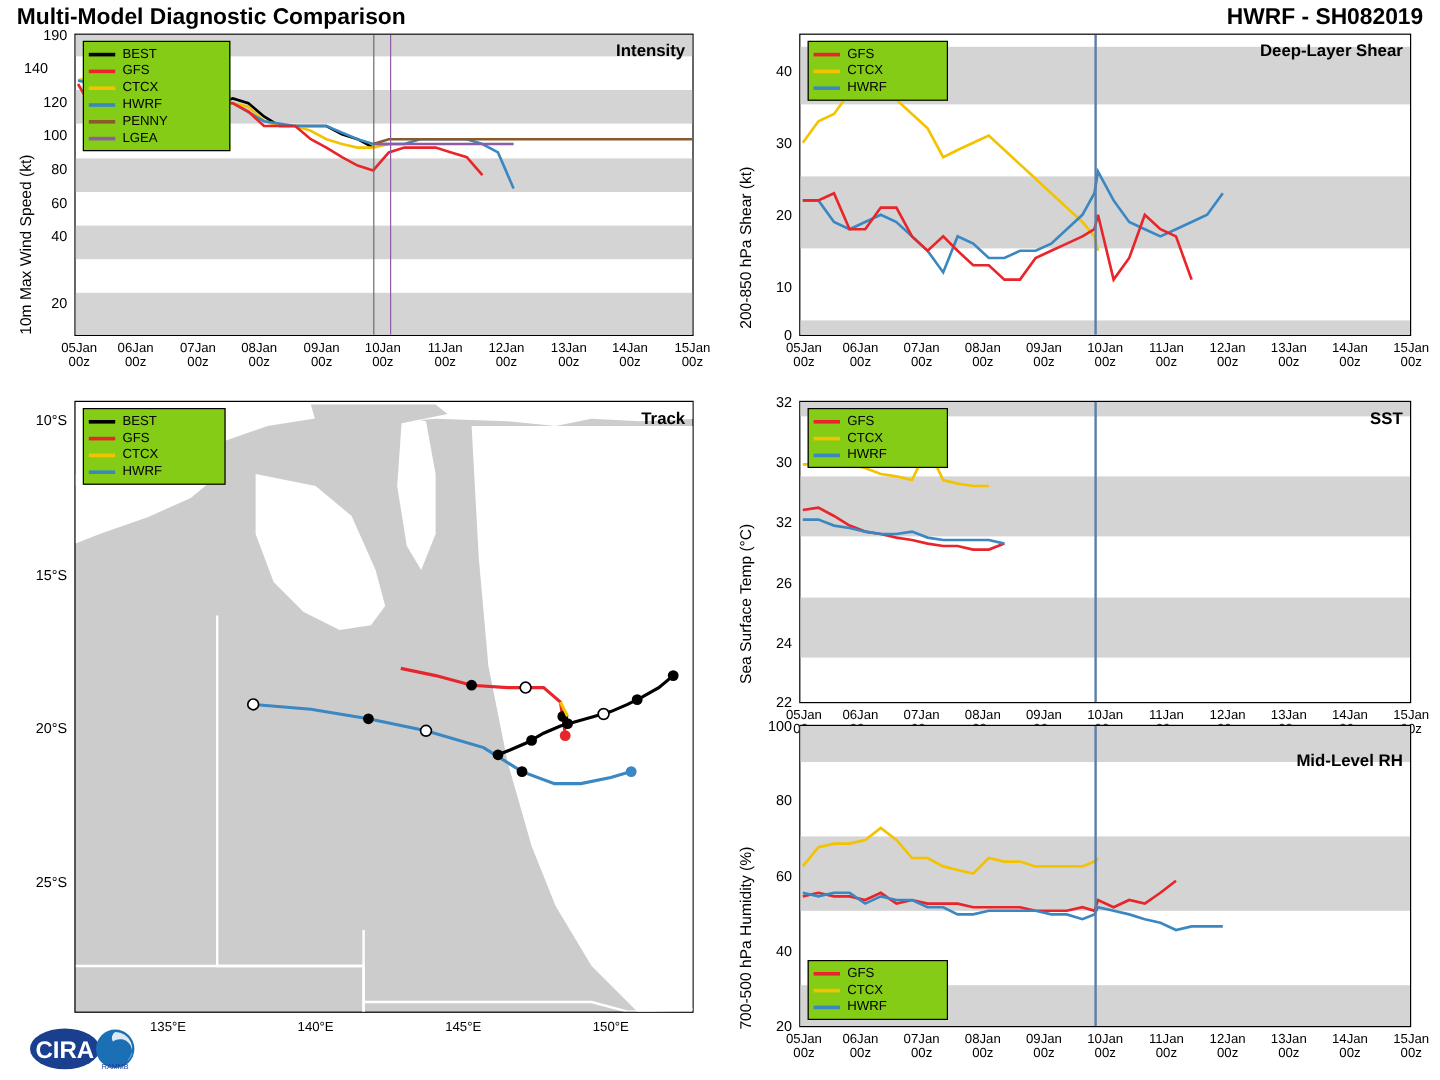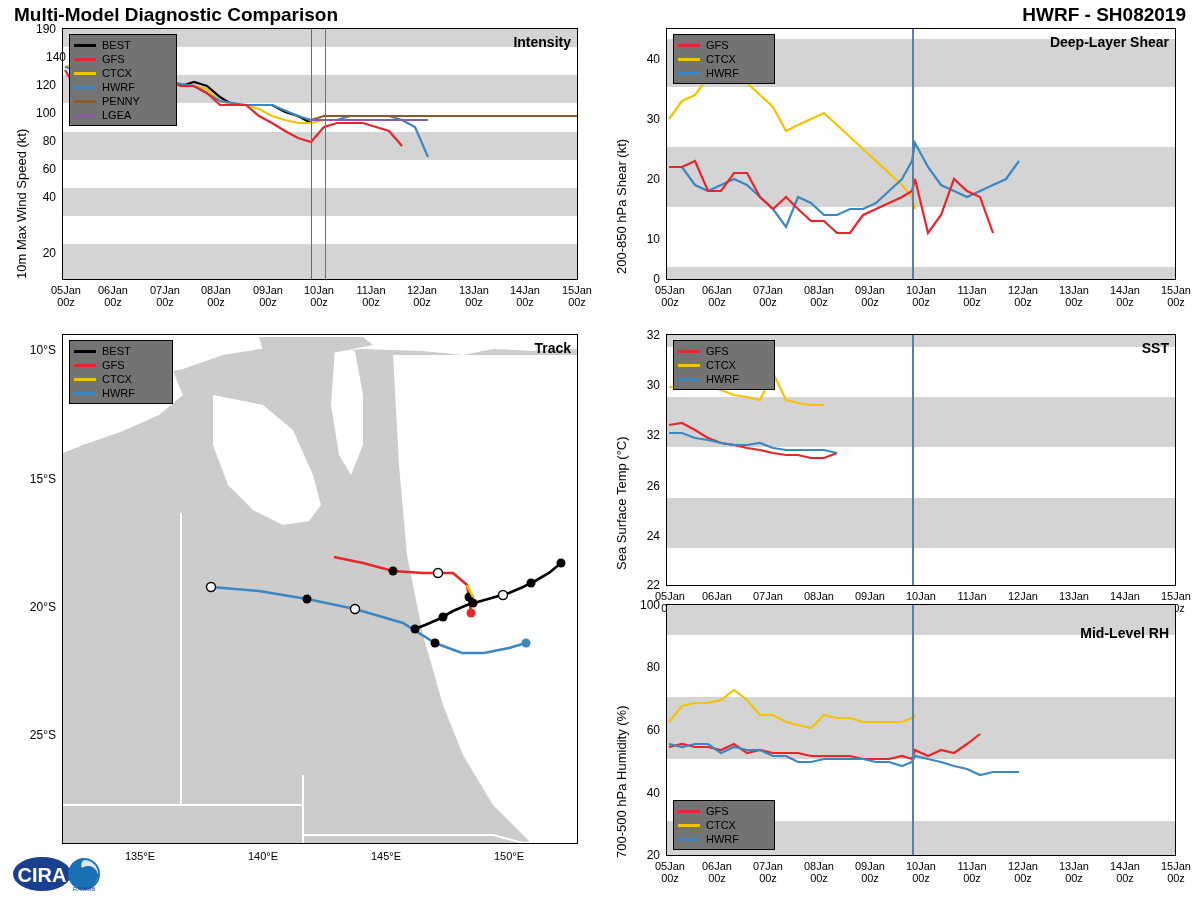--- a/index.html
+++ b/index.html
@@ -10,28 +10,28 @@
   .panel{position:absolute;box-sizing:border-box;}
   .plotbox{position:absolute;border:1px solid #000;box-sizing:border-box;background:#fff;overflow:hidden;}
   .band{position:absolute;left:0;right:0;background:#d4d4d4;}
   .corner-label{position:absolute;font-size:14px;font-weight:bold;color:#000;z-index:6;}
   .vline{position:absolute;top:0;bottom:0;width:1px;z-index:5;}
 
   .ylabel{position:absolute;font-size:13px;color:#000;transform-origin:0 0;transform:rotate(-90deg);white-space:nowrap;}
   .ytick{position:absolute;font-size:12px;color:#000;text-align:right;white-space:nowrap;}
   .xtick{position:absolute;font-size:11px;color:#000;text-align:center;white-space:nowrap;line-height:12px;}
 
-  .legend{position:absolute;border:1px solid #000;background:#737373;z-index:8;padding:3px 6px 3px 4px;}
+  .legend{position:absolute;border:1px solid #000;background:#84cc16;z-index:8;padding:3px 21px 3px 4px;}
   .legend .row{display:flex;align-items:center;height:14px;}
   .legend .swatch{width:22px;height:3px;margin-right:6px;flex:none;}
   .legend .lbl{font-size:11px;color:#000;line-height:14px;}
 
   svg.series{position:absolute;left:0;top:0;overflow:visible;}
 
-  .cira{position:absolute;left:12px;bottom:6px;width:96px;height:40px;}
+  .cira{position:absolute;left:24px;bottom:6px;width:96px;height:40px;}
 </style>
 </head>
 <body>
 
 <div class="title-left">Multi-Model Diagnostic Comparison</div>
 <div class="title-right">HWRF - SH082019</div>
 
 <div class="panel" style="left:0;top:24px;width:590px;height:290px;">
   <div class="ylabel" style="left:14px;top:255px;font-size:13px;">10m Max Wind Speed (kt)</div>
   <div class="plotbox" style="left:62px;top:4px;width:516px;height:252px;">
@@ -79,21 +79,21 @@
           <span class="lbl">PENNY</span>
         </div>
       <div class="row">
           <span class="swatch" style="background:#8e5ba6;"></span>
           <span class="lbl">LGEA</span>
         </div>
     </div>
   </div>
 
   <div class="ytick" style="left:26px;top:-2px;width:30px;">190</div>
-  <div class="ytick" style="left:36px;top:26px;width:30px;">140</div>
+  <div class="ytick" style="left:10px;top:26px;width:30px;">140</div>
   <div class="ytick" style="left:26px;top:54px;width:30px;">120</div>
   <div class="ytick" style="left:26px;top:82px;width:30px;">100</div>
   <div class="ytick" style="left:26px;top:110px;width:30px;">80</div>
   <div class="ytick" style="left:26px;top:138px;width:30px;">60</div>
   <div class="ytick" style="left:26px;top:166px;width:30px;">40</div>
   <div class="ytick" style="left:26px;top:222px;width:30px;">20</div>
 </div>
 <div style="position:absolute;left:62px;top:284px;width:516px;height:30px;">
   <div class="xtick" style="left:-18px;top:0;width:44px;">05Jan<br>00z</div>
   <div class="xtick" style="left:29px;top:0;width:44px;">06Jan<br>00z</div>

